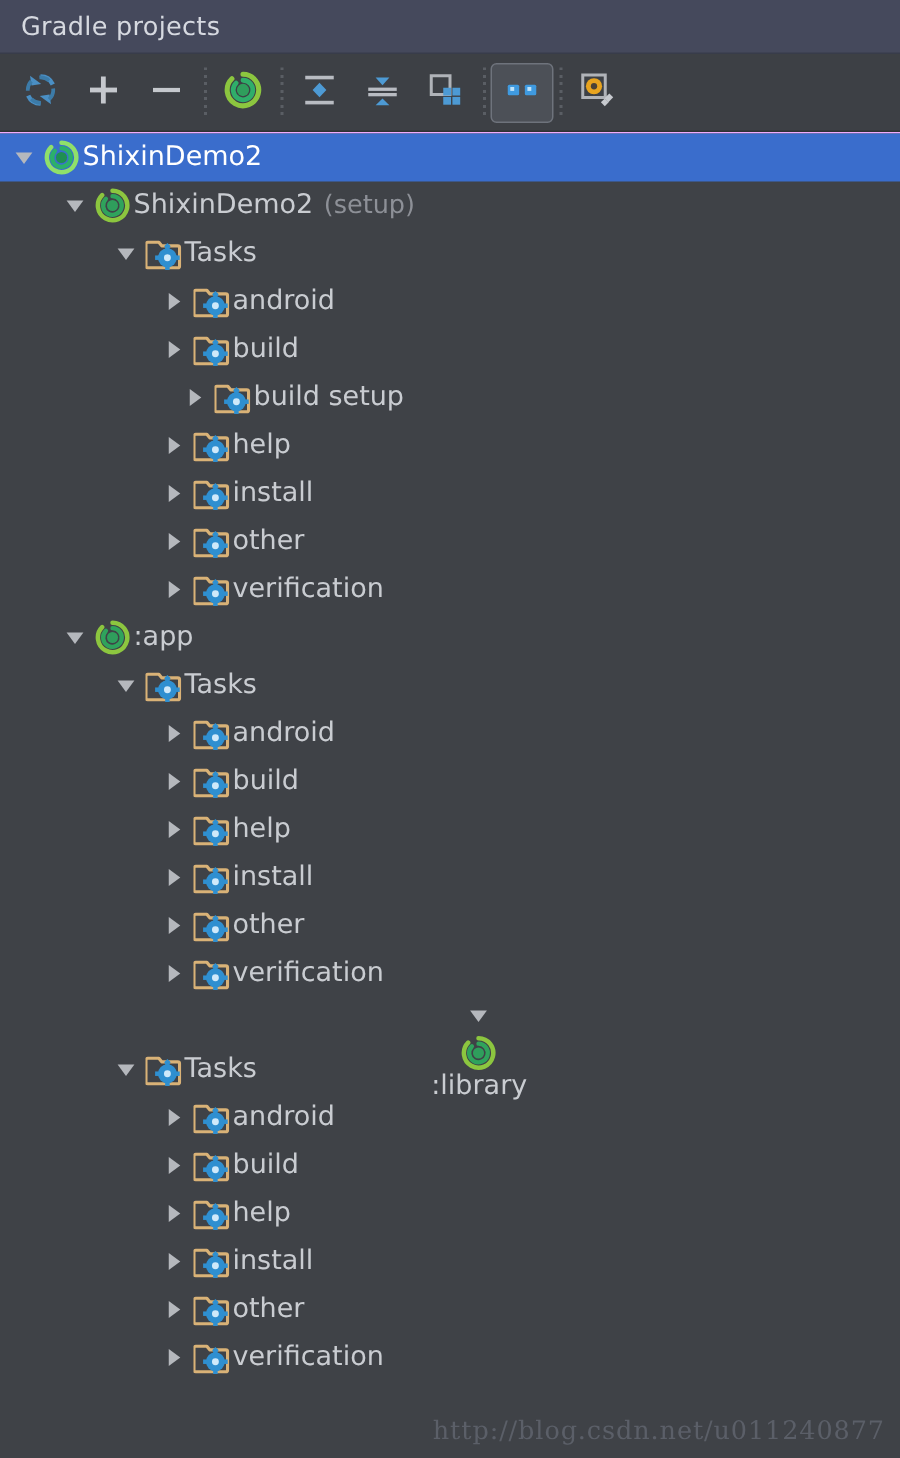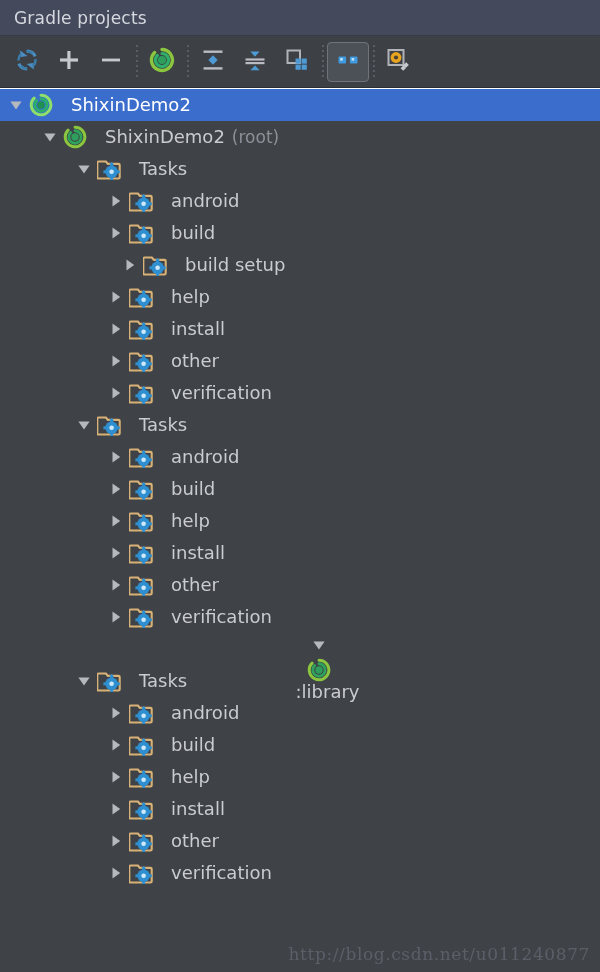--- a/index.html
+++ b/index.html
@@ -2,21 +2,21 @@
 <html><head>
 <meta charset="utf-8">
 <style>
   * { box-sizing: border-box; margin: 0; padding: 0; }
   html, body {
     width: 600px; height: 972px;
     background: #3f4247;
     font-family: "DejaVu Sans", "Liberation Sans", sans-serif;
     overflow: hidden;
   }
-  #root { position: relative; width: 600px; height: 972px; background: #ffffff; }
+  #root { position: relative; width: 600px; height: 972px; background: #f0abfc; }
 
   
   .header {
     height: 36px; width: 600px;
     background: #45495c;
     display: flex; align-items: center;
     padding-left: 14px;
     border-bottom: 1px solid #383c4a;
   }
   .header-title {
@@ -68,21 +68,20 @@
     display: flex; align-items: center; justify-content: center;
   }
   .twisty svg { display: block; }
   .row-icon {
     width: 26px; height: 32px; flex: 0 0 26px;
     display: flex; align-items: center; justify-content: center;
   }
   .row-label {
     color: #c9ccd1; font-size: 18px; line-height: 18px;
     padding-left: 1px;
-    margin-left: 16px;
   }
   .row.selected .row-label { color: #ffffff; }
   .row-sub {
     color: #8d9097; font-size: 17px; line-height: 17px; padding-left: 7px;
   }
 
   
   .watermark {
     position: absolute; right: 10px; bottom: 8px;
     color: #5b5f68; font-size: 17px;
@@ -206,21 +205,21 @@
           </svg>
         </span>
         <span class="row-icon">
           <svg width="24" height="24" viewBox="0 0 24 24" xmlns="http://www.w3.org/2000/svg">
             <path d="M12 2.2a9.8 9.8 0 1 1-6.9 2.9" fill="none" stroke="#8cc63f" stroke-width="3" stroke-linecap="round"></path>
             <path d="M12 5.8a6.2 6.2 0 1 1-4.4 1.8" fill="none" stroke="#2fa35c" stroke-width="2.9" stroke-linecap="round"></path>
             <circle cx="12" cy="12" r="3.7" fill="#2f9e5c"></circle>
           </svg>
         </span>
         <span class="row-label">ShixinDemo2</span>
-        <span class="row-sub">(root)</span>
+        <span class="row-sub">(setup)</span>
       </div>
       <div class="row" style="padding-left: 72px;">
         <span class="twisty">
           <svg width="14" height="14" viewBox="0 0 14 14" xmlns="http://www.w3.org/2000/svg">
             <path d="M1.4 3.6 L12.6 3.6 L7 11.4 Z" fill="#b5b8bd"></path>
           </svg>
         </span>
         <span class="row-icon">
           <svg width="24" height="22" viewBox="0 0 24 22" xmlns="http://www.w3.org/2000/svg">
             <path d="M1.5 3.5 h7.4 l1.9 2.4 h10.7 a1.2 1.2 0 0 1 1.2 1.2 v12.2 a1.2 1.2 0 0 1-1.2 1.2 h-20 a1.2 1.2 0 0 1-1.2-1.2 v-14.6 a1.2 1.2 0 0 1 1.2-1.2 z" fill="none" stroke="#d9b277" stroke-width="2.1" stroke-linejoin="round"></path>
@@ -400,201 +399,216 @@
                 <rect x="-8.2" y="-1.5" width="3.2" height="3"></rect>
                 <rect x="5.0" y="-1.5" width="3.2" height="3"></rect>
                 <rect x="-6.9" y="-6.9" width="3.1" height="3.1" transform="rotate(45)"></rect>
               </g>
               <circle r="2.3" fill="#cfe9fa"></circle>
             </g>
           </svg>
         </span>
         <span class="row-label">verification</span>
       </div>
-      <div class="row" style="padding-left: 72px;">
-        <span class="twisty">
-          <svg width="14" height="14" viewBox="0 0 14 14" xmlns="http://www.w3.org/2000/svg">
-            <path d="M1.4 3.6 L12.6 3.6 L7 11.4 Z" fill="#b5b8bd"></path>
-          </svg>
-        </span>
-        <span class="row-icon">
-          <svg width="24" height="22" viewBox="0 0 24 22" xmlns="http://www.w3.org/2000/svg">
-            <path d="M1.5 3.5 h7.4 l1.9 2.4 h10.7 a1.2 1.2 0 0 1 1.2 1.2 v12.2 a1.2 1.2 0 0 1-1.2 1.2 h-20 a1.2 1.2 0 0 1-1.2-1.2 v-14.6 a1.2 1.2 0 0 1 1.2-1.2 z" fill="none" stroke="#d9b277" stroke-width="2.1" stroke-linejoin="round"></path>
-            <g transform="translate(14.6,13.8)">
-              <circle r="6.3" fill="#2f8fd0"></circle>
-              <g fill="#2f8fd0">
-                <rect x="-1.5" y="-8.2" width="3" height="3.2"></rect>
-                <rect x="-1.5" y="5.0" width="3" height="3.2"></rect>
-                <rect x="-8.2" y="-1.5" width="3.2" height="3"></rect>
-                <rect x="5.0" y="-1.5" width="3.2" height="3"></rect>
-                <rect x="-6.9" y="-6.9" width="3.1" height="3.1" transform="rotate(45)"></rect>
-              </g>
-              <circle r="2.3" fill="#cfe9fa"></circle>
-            </g>
-          </svg>
-        </span>
-        <span class="row-label">Tasks</span>
-      </div>
-      <div class="row" style="padding-left: 104px;">
-        <span class="twisty">
-          <svg width="14" height="14" viewBox="0 0 14 14" xmlns="http://www.w3.org/2000/svg">
-            <path d="M3.5 1.4 L11.2 7 L3.5 12.6 Z" fill="#b5b8bd"></path>
-          </svg>
-        </span>
-        <span class="row-icon">
-          <svg width="24" height="22" viewBox="0 0 24 22" xmlns="http://www.w3.org/2000/svg">
-            <path d="M1.5 3.5 h7.4 l1.9 2.4 h10.7 a1.2 1.2 0 0 1 1.2 1.2 v12.2 a1.2 1.2 0 0 1-1.2 1.2 h-20 a1.2 1.2 0 0 1-1.2-1.2 v-14.6 a1.2 1.2 0 0 1 1.2-1.2 z" fill="none" stroke="#d9b277" stroke-width="2.1" stroke-linejoin="round"></path>
-            <g transform="translate(14.6,13.8)">
-              <circle r="6.3" fill="#2f8fd0"></circle>
-              <g fill="#2f8fd0">
-                <rect x="-1.5" y="-8.2" width="3" height="3.2"></rect>
-                <rect x="-1.5" y="5.0" width="3" height="3.2"></rect>
-                <rect x="-8.2" y="-1.5" width="3.2" height="3"></rect>
-                <rect x="5.0" y="-1.5" width="3.2" height="3"></rect>
-                <rect x="-6.9" y="-6.9" width="3.1" height="3.1" transform="rotate(45)"></rect>
-              </g>
-              <circle r="2.3" fill="#cfe9fa"></circle>
-            </g>
-          </svg>
-        </span>
-        <span class="row-label">android</span>
-      </div>
-      <div class="row" style="padding-left: 104px;">
-        <span class="twisty">
-          <svg width="14" height="14" viewBox="0 0 14 14" xmlns="http://www.w3.org/2000/svg">
-            <path d="M3.5 1.4 L11.2 7 L3.5 12.6 Z" fill="#b5b8bd"></path>
-          </svg>
-        </span>
-        <span class="row-icon">
-          <svg width="24" height="22" viewBox="0 0 24 22" xmlns="http://www.w3.org/2000/svg">
-            <path d="M1.5 3.5 h7.4 l1.9 2.4 h10.7 a1.2 1.2 0 0 1 1.2 1.2 v12.2 a1.2 1.2 0 0 1-1.2 1.2 h-20 a1.2 1.2 0 0 1-1.2-1.2 v-14.6 a1.2 1.2 0 0 1 1.2-1.2 z" fill="none" stroke="#d9b277" stroke-width="2.1" stroke-linejoin="round"></path>
-            <g transform="translate(14.6,13.8)">
-              <circle r="6.3" fill="#2f8fd0"></circle>
-              <g fill="#2f8fd0">
-                <rect x="-1.5" y="-8.2" width="3" height="3.2"></rect>
-                <rect x="-1.5" y="5.0" width="3" height="3.2"></rect>
-                <rect x="-8.2" y="-1.5" width="3.2" height="3"></rect>
-                <rect x="5.0" y="-1.5" width="3.2" height="3"></rect>
-                <rect x="-6.9" y="-6.9" width="3.1" height="3.1" transform="rotate(45)"></rect>
-              </g>
-              <circle r="2.3" fill="#cfe9fa"></circle>
-            </g>
-          </svg>
-        </span>
-        <span class="row-label">build</span>
-      </div>
-      <div class="row" style="padding-left: 104px;">
-        <span class="twisty">
-          <svg width="14" height="14" viewBox="0 0 14 14" xmlns="http://www.w3.org/2000/svg">
-            <path d="M3.5 1.4 L11.2 7 L3.5 12.6 Z" fill="#b5b8bd"></path>
-          </svg>
-        </span>
-        <span class="row-icon">
-          <svg width="24" height="22" viewBox="0 0 24 22" xmlns="http://www.w3.org/2000/svg">
-            <path d="M1.5 3.5 h7.4 l1.9 2.4 h10.7 a1.2 1.2 0 0 1 1.2 1.2 v12.2 a1.2 1.2 0 0 1-1.2 1.2 h-20 a1.2 1.2 0 0 1-1.2-1.2 v-14.6 a1.2 1.2 0 0 1 1.2-1.2 z" fill="none" stroke="#d9b277" stroke-width="2.1" stroke-linejoin="round"></path>
-            <g transform="translate(14.6,13.8)">
-              <circle r="6.3" fill="#2f8fd0"></circle>
-              <g fill="#2f8fd0">
-                <rect x="-1.5" y="-8.2" width="3" height="3.2"></rect>
-                <rect x="-1.5" y="5.0" width="3" height="3.2"></rect>
-                <rect x="-8.2" y="-1.5" width="3.2" height="3"></rect>
-                <rect x="5.0" y="-1.5" width="3.2" height="3"></rect>
-                <rect x="-6.9" y="-6.9" width="3.1" height="3.1" transform="rotate(45)"></rect>
-              </g>
-              <circle r="2.3" fill="#cfe9fa"></circle>
-            </g>
-          </svg>
-        </span>
-        <span class="row-label">help</span>
-      </div>
-      <div class="row" style="padding-left: 104px;">
-        <span class="twisty">
-          <svg width="14" height="14" viewBox="0 0 14 14" xmlns="http://www.w3.org/2000/svg">
-            <path d="M3.5 1.4 L11.2 7 L3.5 12.6 Z" fill="#b5b8bd"></path>
-          </svg>
-        </span>
-        <span class="row-icon">
-          <svg width="24" height="22" viewBox="0 0 24 22" xmlns="http://www.w3.org/2000/svg">
-            <path d="M1.5 3.5 h7.4 l1.9 2.4 h10.7 a1.2 1.2 0 0 1 1.2 1.2 v12.2 a1.2 1.2 0 0 1-1.2 1.2 h-20 a1.2 1.2 0 0 1-1.2-1.2 v-14.6 a1.2 1.2 0 0 1 1.2-1.2 z" fill="none" stroke="#d9b277" stroke-width="2.1" stroke-linejoin="round"></path>
-            <g transform="translate(14.6,13.8)">
-              <circle r="6.3" fill="#2f8fd0"></circle>
-              <g fill="#2f8fd0">
-                <rect x="-1.5" y="-8.2" width="3" height="3.2"></rect>
-                <rect x="-1.5" y="5.0" width="3" height="3.2"></rect>
-                <rect x="-8.2" y="-1.5" width="3.2" height="3"></rect>
-                <rect x="5.0" y="-1.5" width="3.2" height="3"></rect>
-                <rect x="-6.9" y="-6.9" width="3.1" height="3.1" transform="rotate(45)"></rect>
-              </g>
-              <circle r="2.3" fill="#cfe9fa"></circle>
-            </g>
-          </svg>
-        </span>
-        <span class="row-label">install</span>
-      </div>
-      <div class="row" style="padding-left: 104px;">
-        <span class="twisty">
-          <svg width="14" height="14" viewBox="0 0 14 14" xmlns="http://www.w3.org/2000/svg">
-            <path d="M3.5 1.4 L11.2 7 L3.5 12.6 Z" fill="#b5b8bd"></path>
-          </svg>
-        </span>
-        <span class="row-icon">
-          <svg width="24" height="22" viewBox="0 0 24 22" xmlns="http://www.w3.org/2000/svg">
-            <path d="M1.5 3.5 h7.4 l1.9 2.4 h10.7 a1.2 1.2 0 0 1 1.2 1.2 v12.2 a1.2 1.2 0 0 1-1.2 1.2 h-20 a1.2 1.2 0 0 1-1.2-1.2 v-14.6 a1.2 1.2 0 0 1 1.2-1.2 z" fill="none" stroke="#d9b277" stroke-width="2.1" stroke-linejoin="round"></path>
-            <g transform="translate(14.6,13.8)">
-              <circle r="6.3" fill="#2f8fd0"></circle>
-              <g fill="#2f8fd0">
-                <rect x="-1.5" y="-8.2" width="3" height="3.2"></rect>
-                <rect x="-1.5" y="5.0" width="3" height="3.2"></rect>
-                <rect x="-8.2" y="-1.5" width="3.2" height="3"></rect>
-                <rect x="5.0" y="-1.5" width="3.2" height="3"></rect>
-                <rect x="-6.9" y="-6.9" width="3.1" height="3.1" transform="rotate(45)"></rect>
-              </g>
-              <circle r="2.3" fill="#cfe9fa"></circle>
-            </g>
-          </svg>
-        </span>
-        <span class="row-label">other</span>
-      </div>
-      <div class="row" style="padding-left: 104px;">
-        <span class="twisty">
-          <svg width="14" height="14" viewBox="0 0 14 14" xmlns="http://www.w3.org/2000/svg">
-            <path d="M3.5 1.4 L11.2 7 L3.5 12.6 Z" fill="#b5b8bd"></path>
-          </svg>
-        </span>
-        <span class="row-icon">
-          <svg width="24" height="22" viewBox="0 0 24 22" xmlns="http://www.w3.org/2000/svg">
-            <path d="M1.5 3.5 h7.4 l1.9 2.4 h10.7 a1.2 1.2 0 0 1 1.2 1.2 v12.2 a1.2 1.2 0 0 1-1.2 1.2 h-20 a1.2 1.2 0 0 1-1.2-1.2 v-14.6 a1.2 1.2 0 0 1 1.2-1.2 z" fill="none" stroke="#d9b277" stroke-width="2.1" stroke-linejoin="round"></path>
-            <g transform="translate(14.6,13.8)">
-              <circle r="6.3" fill="#2f8fd0"></circle>
-              <g fill="#2f8fd0">
-                <rect x="-1.5" y="-8.2" width="3" height="3.2"></rect>
-                <rect x="-1.5" y="5.0" width="3" height="3.2"></rect>
-                <rect x="-8.2" y="-1.5" width="3.2" height="3"></rect>
-                <rect x="5.0" y="-1.5" width="3.2" height="3"></rect>
-                <rect x="-6.9" y="-6.9" width="3.1" height="3.1" transform="rotate(45)"></rect>
-              </g>
-              <circle r="2.3" fill="#cfe9fa"></circle>
-            </g>
-          </svg>
-        </span>
-        <span class="row-label">verification</span>
-      </div>
-      <div class="row" style="padding-left: 38px; flex-direction: column;">
+      <div class="row" style="padding-left: 38px;">
         <span class="twisty">
           <svg width="14" height="14" viewBox="0 0 14 14" xmlns="http://www.w3.org/2000/svg">
             <path d="M1.4 3.6 L12.6 3.6 L7 11.4 Z" fill="#b5b8bd"></path>
           </svg>
         </span>
         <span class="row-icon">
           <svg width="24" height="24" viewBox="0 0 24 24" xmlns="http://www.w3.org/2000/svg">
             <path d="M12 2.2a9.8 9.8 0 1 1-6.9 2.9" fill="none" stroke="#8cc63f" stroke-width="3" stroke-linecap="round"></path>
             <path d="M12 5.8a6.2 6.2 0 1 1-4.4 1.8" fill="none" stroke="#2fa35c" stroke-width="2.9" stroke-linecap="round"></path>
             <circle cx="12" cy="12" r="3.7" fill="#2f9e5c"></circle>
           </svg>
         </span>
+        <span class="row-label">:app</span>
+      </div>
+      <div class="row" style="padding-left: 72px;">
+        <span class="twisty">
+          <svg width="14" height="14" viewBox="0 0 14 14" xmlns="http://www.w3.org/2000/svg">
+            <path d="M1.4 3.6 L12.6 3.6 L7 11.4 Z" fill="#b5b8bd"></path>
+          </svg>
+        </span>
+        <span class="row-icon">
+          <svg width="24" height="22" viewBox="0 0 24 22" xmlns="http://www.w3.org/2000/svg">
+            <path d="M1.5 3.5 h7.4 l1.9 2.4 h10.7 a1.2 1.2 0 0 1 1.2 1.2 v12.2 a1.2 1.2 0 0 1-1.2 1.2 h-20 a1.2 1.2 0 0 1-1.2-1.2 v-14.6 a1.2 1.2 0 0 1 1.2-1.2 z" fill="none" stroke="#d9b277" stroke-width="2.1" stroke-linejoin="round"></path>
+            <g transform="translate(14.6,13.8)">
+              <circle r="6.3" fill="#2f8fd0"></circle>
+              <g fill="#2f8fd0">
+                <rect x="-1.5" y="-8.2" width="3" height="3.2"></rect>
+                <rect x="-1.5" y="5.0" width="3" height="3.2"></rect>
+                <rect x="-8.2" y="-1.5" width="3.2" height="3"></rect>
+                <rect x="5.0" y="-1.5" width="3.2" height="3"></rect>
+                <rect x="-6.9" y="-6.9" width="3.1" height="3.1" transform="rotate(45)"></rect>
+              </g>
+              <circle r="2.3" fill="#cfe9fa"></circle>
+            </g>
+          </svg>
+        </span>
+        <span class="row-label">Tasks</span>
+      </div>
+      <div class="row" style="padding-left: 104px;">
+        <span class="twisty">
+          <svg width="14" height="14" viewBox="0 0 14 14" xmlns="http://www.w3.org/2000/svg">
+            <path d="M3.5 1.4 L11.2 7 L3.5 12.6 Z" fill="#b5b8bd"></path>
+          </svg>
+        </span>
+        <span class="row-icon">
+          <svg width="24" height="22" viewBox="0 0 24 22" xmlns="http://www.w3.org/2000/svg">
+            <path d="M1.5 3.5 h7.4 l1.9 2.4 h10.7 a1.2 1.2 0 0 1 1.2 1.2 v12.2 a1.2 1.2 0 0 1-1.2 1.2 h-20 a1.2 1.2 0 0 1-1.2-1.2 v-14.6 a1.2 1.2 0 0 1 1.2-1.2 z" fill="none" stroke="#d9b277" stroke-width="2.1" stroke-linejoin="round"></path>
+            <g transform="translate(14.6,13.8)">
+              <circle r="6.3" fill="#2f8fd0"></circle>
+              <g fill="#2f8fd0">
+                <rect x="-1.5" y="-8.2" width="3" height="3.2"></rect>
+                <rect x="-1.5" y="5.0" width="3" height="3.2"></rect>
+                <rect x="-8.2" y="-1.5" width="3.2" height="3"></rect>
+                <rect x="5.0" y="-1.5" width="3.2" height="3"></rect>
+                <rect x="-6.9" y="-6.9" width="3.1" height="3.1" transform="rotate(45)"></rect>
+              </g>
+              <circle r="2.3" fill="#cfe9fa"></circle>
+            </g>
+          </svg>
+        </span>
+        <span class="row-label">android</span>
+      </div>
+      <div class="row" style="padding-left: 104px;">
+        <span class="twisty">
+          <svg width="14" height="14" viewBox="0 0 14 14" xmlns="http://www.w3.org/2000/svg">
+            <path d="M3.5 1.4 L11.2 7 L3.5 12.6 Z" fill="#b5b8bd"></path>
+          </svg>
+        </span>
+        <span class="row-icon">
+          <svg width="24" height="22" viewBox="0 0 24 22" xmlns="http://www.w3.org/2000/svg">
+            <path d="M1.5 3.5 h7.4 l1.9 2.4 h10.7 a1.2 1.2 0 0 1 1.2 1.2 v12.2 a1.2 1.2 0 0 1-1.2 1.2 h-20 a1.2 1.2 0 0 1-1.2-1.2 v-14.6 a1.2 1.2 0 0 1 1.2-1.2 z" fill="none" stroke="#d9b277" stroke-width="2.1" stroke-linejoin="round"></path>
+            <g transform="translate(14.6,13.8)">
+              <circle r="6.3" fill="#2f8fd0"></circle>
+              <g fill="#2f8fd0">
+                <rect x="-1.5" y="-8.2" width="3" height="3.2"></rect>
+                <rect x="-1.5" y="5.0" width="3" height="3.2"></rect>
+                <rect x="-8.2" y="-1.5" width="3.2" height="3"></rect>
+                <rect x="5.0" y="-1.5" width="3.2" height="3"></rect>
+                <rect x="-6.9" y="-6.9" width="3.1" height="3.1" transform="rotate(45)"></rect>
+              </g>
+              <circle r="2.3" fill="#cfe9fa"></circle>
+            </g>
+          </svg>
+        </span>
+        <span class="row-label">build</span>
+      </div>
+      <div class="row" style="padding-left: 104px;">
+        <span class="twisty">
+          <svg width="14" height="14" viewBox="0 0 14 14" xmlns="http://www.w3.org/2000/svg">
+            <path d="M3.5 1.4 L11.2 7 L3.5 12.6 Z" fill="#b5b8bd"></path>
+          </svg>
+        </span>
+        <span class="row-icon">
+          <svg width="24" height="22" viewBox="0 0 24 22" xmlns="http://www.w3.org/2000/svg">
+            <path d="M1.5 3.5 h7.4 l1.9 2.4 h10.7 a1.2 1.2 0 0 1 1.2 1.2 v12.2 a1.2 1.2 0 0 1-1.2 1.2 h-20 a1.2 1.2 0 0 1-1.2-1.2 v-14.6 a1.2 1.2 0 0 1 1.2-1.2 z" fill="none" stroke="#d9b277" stroke-width="2.1" stroke-linejoin="round"></path>
+            <g transform="translate(14.6,13.8)">
+              <circle r="6.3" fill="#2f8fd0"></circle>
+              <g fill="#2f8fd0">
+                <rect x="-1.5" y="-8.2" width="3" height="3.2"></rect>
+                <rect x="-1.5" y="5.0" width="3" height="3.2"></rect>
+                <rect x="-8.2" y="-1.5" width="3.2" height="3"></rect>
+                <rect x="5.0" y="-1.5" width="3.2" height="3"></rect>
+                <rect x="-6.9" y="-6.9" width="3.1" height="3.1" transform="rotate(45)"></rect>
+              </g>
+              <circle r="2.3" fill="#cfe9fa"></circle>
+            </g>
+          </svg>
+        </span>
+        <span class="row-label">help</span>
+      </div>
+      <div class="row" style="padding-left: 104px;">
+        <span class="twisty">
+          <svg width="14" height="14" viewBox="0 0 14 14" xmlns="http://www.w3.org/2000/svg">
+            <path d="M3.5 1.4 L11.2 7 L3.5 12.6 Z" fill="#b5b8bd"></path>
+          </svg>
+        </span>
+        <span class="row-icon">
+          <svg width="24" height="22" viewBox="0 0 24 22" xmlns="http://www.w3.org/2000/svg">
+            <path d="M1.5 3.5 h7.4 l1.9 2.4 h10.7 a1.2 1.2 0 0 1 1.2 1.2 v12.2 a1.2 1.2 0 0 1-1.2 1.2 h-20 a1.2 1.2 0 0 1-1.2-1.2 v-14.6 a1.2 1.2 0 0 1 1.2-1.2 z" fill="none" stroke="#d9b277" stroke-width="2.1" stroke-linejoin="round"></path>
+            <g transform="translate(14.6,13.8)">
+              <circle r="6.3" fill="#2f8fd0"></circle>
+              <g fill="#2f8fd0">
+                <rect x="-1.5" y="-8.2" width="3" height="3.2"></rect>
+                <rect x="-1.5" y="5.0" width="3" height="3.2"></rect>
+                <rect x="-8.2" y="-1.5" width="3.2" height="3"></rect>
+                <rect x="5.0" y="-1.5" width="3.2" height="3"></rect>
+                <rect x="-6.9" y="-6.9" width="3.1" height="3.1" transform="rotate(45)"></rect>
+              </g>
+              <circle r="2.3" fill="#cfe9fa"></circle>
+            </g>
+          </svg>
+        </span>
+        <span class="row-label">install</span>
+      </div>
+      <div class="row" style="padding-left: 104px;">
+        <span class="twisty">
+          <svg width="14" height="14" viewBox="0 0 14 14" xmlns="http://www.w3.org/2000/svg">
+            <path d="M3.5 1.4 L11.2 7 L3.5 12.6 Z" fill="#b5b8bd"></path>
+          </svg>
+        </span>
+        <span class="row-icon">
+          <svg width="24" height="22" viewBox="0 0 24 22" xmlns="http://www.w3.org/2000/svg">
+            <path d="M1.5 3.5 h7.4 l1.9 2.4 h10.7 a1.2 1.2 0 0 1 1.2 1.2 v12.2 a1.2 1.2 0 0 1-1.2 1.2 h-20 a1.2 1.2 0 0 1-1.2-1.2 v-14.6 a1.2 1.2 0 0 1 1.2-1.2 z" fill="none" stroke="#d9b277" stroke-width="2.1" stroke-linejoin="round"></path>
+            <g transform="translate(14.6,13.8)">
+              <circle r="6.3" fill="#2f8fd0"></circle>
+              <g fill="#2f8fd0">
+                <rect x="-1.5" y="-8.2" width="3" height="3.2"></rect>
+                <rect x="-1.5" y="5.0" width="3" height="3.2"></rect>
+                <rect x="-8.2" y="-1.5" width="3.2" height="3"></rect>
+                <rect x="5.0" y="-1.5" width="3.2" height="3"></rect>
+                <rect x="-6.9" y="-6.9" width="3.1" height="3.1" transform="rotate(45)"></rect>
+              </g>
+              <circle r="2.3" fill="#cfe9fa"></circle>
+            </g>
+          </svg>
+        </span>
+        <span class="row-label">other</span>
+      </div>
+      <div class="row" style="padding-left: 104px;">
+        <span class="twisty">
+          <svg width="14" height="14" viewBox="0 0 14 14" xmlns="http://www.w3.org/2000/svg">
+            <path d="M3.5 1.4 L11.2 7 L3.5 12.6 Z" fill="#b5b8bd"></path>
+          </svg>
+        </span>
+        <span class="row-icon">
+          <svg width="24" height="22" viewBox="0 0 24 22" xmlns="http://www.w3.org/2000/svg">
+            <path d="M1.5 3.5 h7.4 l1.9 2.4 h10.7 a1.2 1.2 0 0 1 1.2 1.2 v12.2 a1.2 1.2 0 0 1-1.2 1.2 h-20 a1.2 1.2 0 0 1-1.2-1.2 v-14.6 a1.2 1.2 0 0 1 1.2-1.2 z" fill="none" stroke="#d9b277" stroke-width="2.1" stroke-linejoin="round"></path>
+            <g transform="translate(14.6,13.8)">
+              <circle r="6.3" fill="#2f8fd0"></circle>
+              <g fill="#2f8fd0">
+                <rect x="-1.5" y="-8.2" width="3" height="3.2"></rect>
+                <rect x="-1.5" y="5.0" width="3" height="3.2"></rect>
+                <rect x="-8.2" y="-1.5" width="3.2" height="3"></rect>
+                <rect x="5.0" y="-1.5" width="3.2" height="3"></rect>
+                <rect x="-6.9" y="-6.9" width="3.1" height="3.1" transform="rotate(45)"></rect>
+              </g>
+              <circle r="2.3" fill="#cfe9fa"></circle>
+            </g>
+          </svg>
+        </span>
+        <span class="row-label">verification</span>
+      </div>
+      <div class="row" style="padding-left: 38px; flex-direction: column;">
+        <span class="twisty">
+          <svg width="14" height="14" viewBox="0 0 14 14" xmlns="http://www.w3.org/2000/svg">
+            <path d="M1.4 3.6 L12.6 3.6 L7 11.4 Z" fill="#b5b8bd"></path>
+          </svg>
+        </span>
+        <span class="row-icon">
+          <svg width="24" height="24" viewBox="0 0 24 24" xmlns="http://www.w3.org/2000/svg">
+            <path d="M12 2.2a9.8 9.8 0 1 1-6.9 2.9" fill="none" stroke="#8cc63f" stroke-width="3" stroke-linecap="round"></path>
+            <path d="M12 5.8a6.2 6.2 0 1 1-4.4 1.8" fill="none" stroke="#2fa35c" stroke-width="2.9" stroke-linecap="round"></path>
+            <circle cx="12" cy="12" r="3.7" fill="#2f9e5c"></circle>
+          </svg>
+        </span>
         <span class="row-label">:library</span>
       </div>
       <div class="row" style="padding-left: 72px;">
         <span class="twisty">
           <svg width="14" height="14" viewBox="0 0 14 14" xmlns="http://www.w3.org/2000/svg">
             <path d="M1.4 3.6 L12.6 3.6 L7 11.4 Z" fill="#b5b8bd"></path>
           </svg>
         </span>
         <span class="row-icon">
           <svg width="24" height="22" viewBox="0 0 24 22" xmlns="http://www.w3.org/2000/svg">

